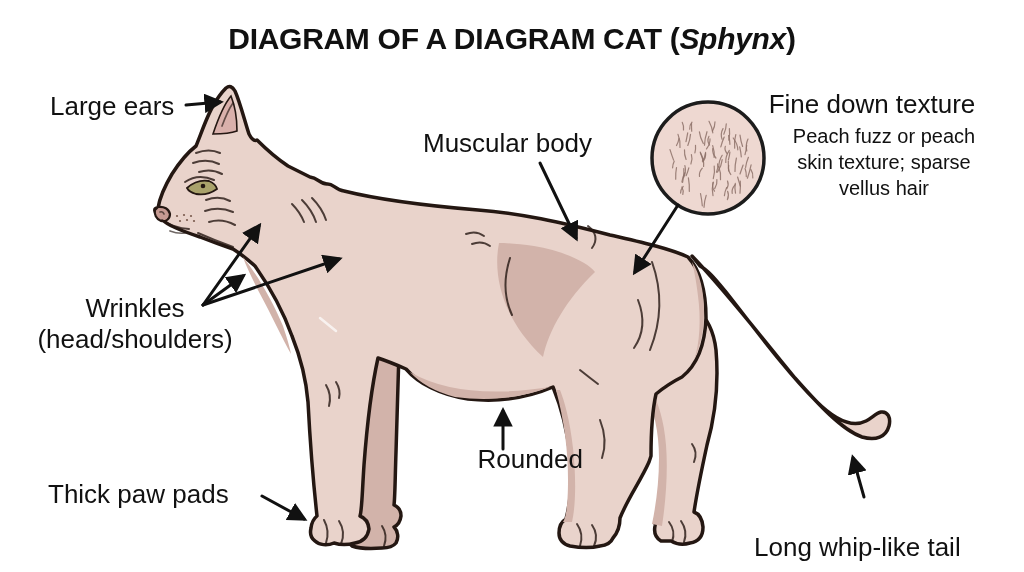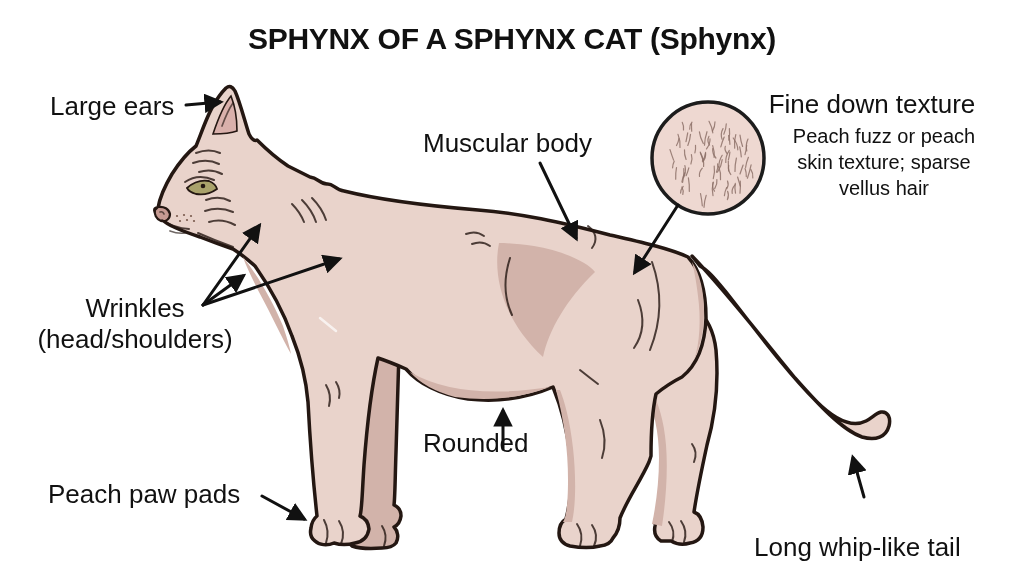--- a/index.html
+++ b/index.html
@@ -16,28 +16,28 @@
   #art{position:absolute; left:0; top:0; width:1024px; height:572px;}
   .lbl{
     position:absolute; color:var(--c-text); font-size:26px; line-height:1.15;
     white-space:nowrap;
   }
   .lbl.wrap{white-space:normal;}
   #title{
     position:absolute; left:0; top:22px; width:100%; text-align:center;
     font-size:30px; font-weight:bold; color:var(--c-text); letter-spacing:-0.3px;
   }
-  #title .it{}
+  #title .it{font-style:italic;}
   #lbl-large-ears{left:50px; top:92px;}
   #lbl-muscular-body{left:423px; top:129px;}
   #lbl-fdt{left:752px; top:90px; width:240px; text-align:center;}
   #lbl-fdt-sub{left:774px; top:123px; width:220px; text-align:center;
     font-size:20px; line-height:1.3;}
   #lbl-wrinkles{left:10px; top:293px; width:250px; text-align:center; line-height:31px;}
-  #lbl-rounded{left:423px; top:428px; width:160px; text-align:left; line-height:31px;}
+  #lbl-rounded{left:423px; top:444px; width:160px; text-align:right; line-height:31px;}
   #lbl-thick-paws{left:48px; top:480px;}
   #lbl-tail{left:754px; top:494px;margin-top:39px;}
 
   
   .f-body{fill:var(--c-body); stroke:var(--c-out); stroke-width:3.5;
     stroke-linejoin:round; stroke-linecap:round;}
   .f-shade{fill:var(--c-shade); stroke:none;}
   .wr{fill:none; stroke:var(--c-out); stroke-width:2; stroke-linecap:round; opacity:.8;}
   .wr2{fill:none; stroke:var(--c-out); stroke-width:1.7; stroke-linecap:round; opacity:.65;}
   .arrow{stroke:var(--c-text); stroke-width:3; fill:none; stroke-linecap:round;}
@@ -349,34 +349,34 @@
       </g>
       <g>
         <path class="arrow" d="M 262,496 L 304,519" marker-end="url(#ah)"></path>
       </g>
       <g>
         <path class="arrow" d="M 864,497 L 853,458" marker-end="url(#ah)"></path>
       </g>
     </g>
   </svg>
 
-  <div id="title"><span>SPHYNX OF A SPHYNX CAT (</span><span class="it">Sphynx</span><span>)</span></div>
+  <div id="title"><span>DIAGRAM OF A DIAGRAM CAT (</span><span class="it">Sphynx</span><span>)</span></div>
 
   <div class="lbl" id="lbl-large-ears">Large ears</div>
 
   <div class="lbl" id="lbl-muscular-body">Muscular body</div>
 
   <div class="lbl" id="lbl-fdt">Fine down texture</div>
   <div class="lbl wrap" id="lbl-fdt-sub">Peach fuzz or peach skin texture; sparse vellus hair</div>
 
   <div class="lbl" id="lbl-wrinkles">
     <div>Wrinkles</div>
     <div>(head/shoulders)</div>
   </div>
 
   <div class="lbl" id="lbl-rounded">
     <div>Rounded</div>
   </div>
 
-  <div class="lbl" id="lbl-thick-paws">Peach paw pads</div>
+  <div class="lbl" id="lbl-thick-paws">Thick paw pads</div>
 
   <div class="lbl" id="lbl-tail">Long whip-like tail</div>
 </div>
 
 </body></html>

